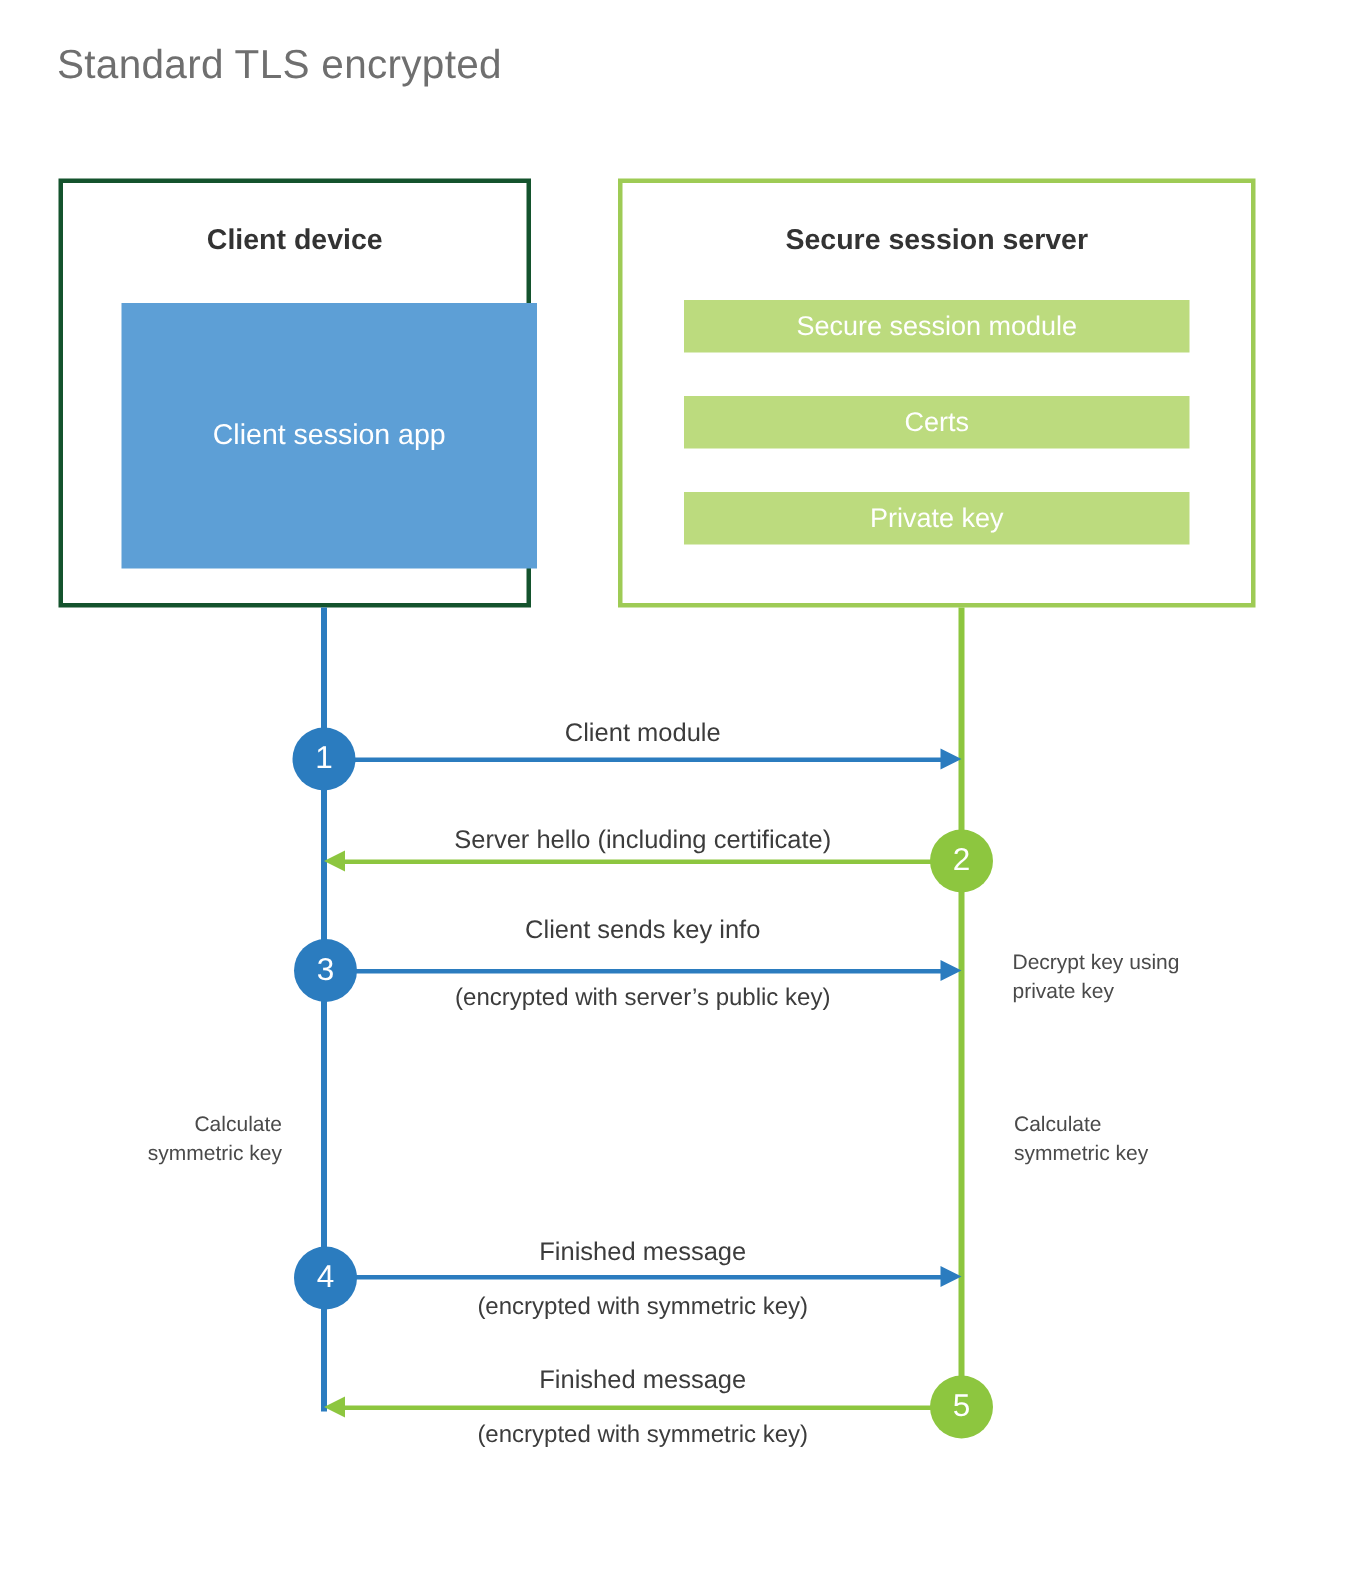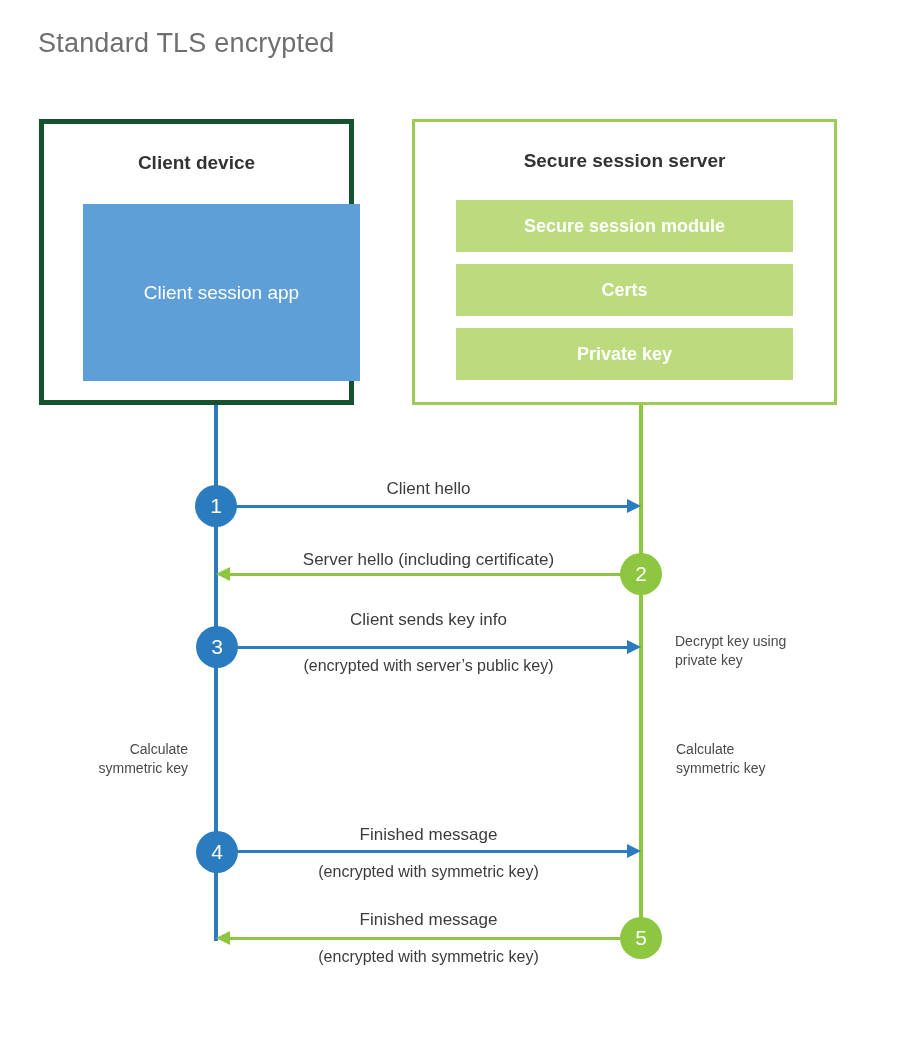--- a/index.html
+++ b/index.html
@@ -31,21 +31,21 @@
   .entity-box {
     position: absolute;
     background: #ffffff;
     box-sizing: border-box;
   }
   #client-box {
     left: 39px;
     top: 119px;
     width: 315px;
     height: 286px;
-    border: 5px solid #14532d;
+    border: 3px solid #14532d;
   }
   #server-box {
     left: 412px;
     top: 119px;
     width: 425px;
     height: 286px;
     border: 3px solid #9ecb55;
     padding-left: 33px;
   }
   .entity-title {
@@ -76,25 +76,25 @@
     text-align: center;
     line-height: 1.35;
     padding: 0 18px;
     box-sizing: border-box;
   }
 
   .server-block {
     position: absolute;
     left: 41px;
     width: 337px;
-    height: 52px;
+    height: 35px;
     background: #bcdb7e;
     color: #ffffff;
     font-size: 18px;
-    font-weight: 700;
+    font-weight: 400;
     display: flex;
     align-items: center;
     justify-content: center;
     text-align: center;
   }
   #server-block-0 { top: 78px; }
   #server-block-1 { top: 142px; }
   #server-block-2 { top: 206px; }
 
   
@@ -195,21 +195,21 @@
 <div class="entity-box" id="server-box">
   <div class="entity-title">Secure session server</div>
   <div class="server-block" id="server-block-0">Secure session module</div>
   <div class="server-block" id="server-block-1">Certs</div>
   <div class="server-block" id="server-block-2">Private key</div>
 </div>
 
 <div class="lifeline" id="client-lifeline"></div>
 <div class="lifeline" id="server-lifeline"></div>
 
-<div class="msg-label" style="left:216px; top:479px; width:425px;">Client hello</div>
+<div class="msg-label" style="left:216px; top:479px; width:425px;">Client module</div>
 <div class="msg-line blue" style="left:216px; top:505px; width:412px;"></div>
 <div class="arrow-head right blue" style="left:627px; top:499px;"></div>
 <div class="step-circle blue" style="left:195px; top:485px;">1</div>
 
 <div class="msg-label" style="left:216px; top:550px; width:425px;">Server hello (including certificate)</div>
 <div class="msg-line green" style="left:229px; top:573px; width:412px;"></div>
 <div class="arrow-head left green" style="left:216px; top:567px;"></div>
 <div class="step-circle green" style="left:620px; top:553px;">2</div>
 
 <div class="msg-label" style="left:216px; top:596px; width:425px;margin-top:14px;">Client sends key info</div>

